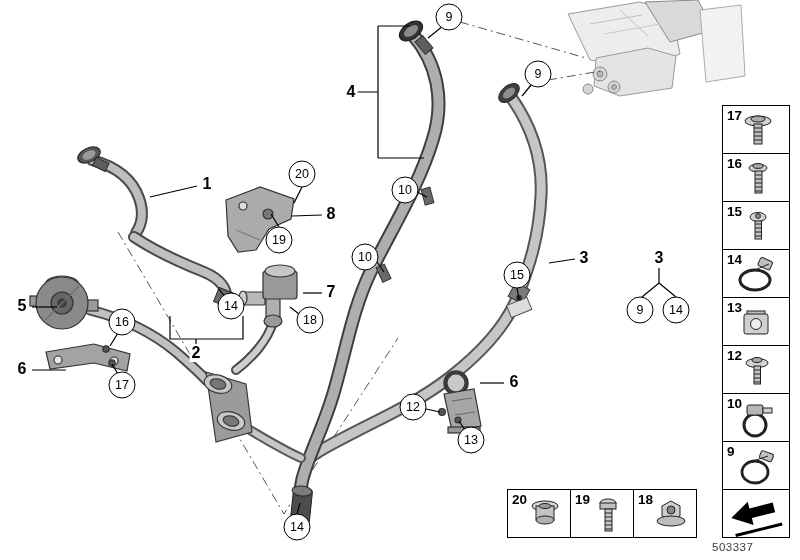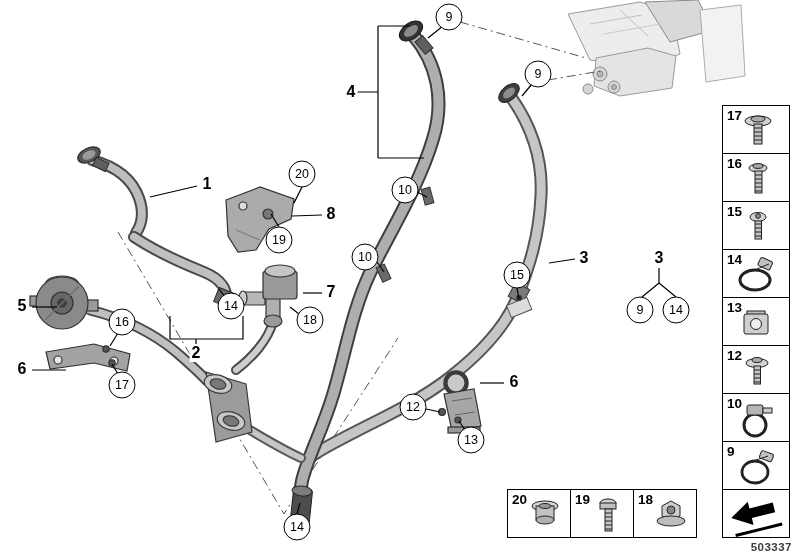--- a/index.html
+++ b/index.html
@@ -14,22 +14,22 @@
              display:flex; align-items:center; justify-content:center; cursor:pointer; }
   .callout.circled { width:25px; height:25px; border:1.5px solid #000; border-radius:50%;
                      background:#fff; font-size:12.5px; line-height:1; }
   .callout.plain { font-size:16px; font-weight:600; background:#fff; padding:0 2px; }
 
   
   .lbox { position:absolute; box-sizing:border-box; border:1px solid #000; background:#fff; z-index:4; }
   .lbox .lnum { position:absolute; top:2px; left:4px; font-size:13.5px; font-weight:bold; }
   .lbox svg.licon { position:absolute; left:50%; top:55%; transform:translate(-50%,-50%); }
   .arrowbox { position:absolute; box-sizing:border-box; border:1px solid #000; background:#fff; z-index:4; }
-  .drawing-number { position:absolute; left:712px; top:541px; width:80px; text-align:right;
-                    font-size:11.5px; color:#3c3c3c; letter-spacing:0.5px;font-weight:bold; }
+  .drawing-number { position:absolute; left:712px; top:541px; width:80px; text-align:left;
+                    font-size:11.5px; color:#3c3c3c; letter-spacing:0.5px; }
 </style>
 </head>
 <body>
 
 <div class="stage">
 
   <svg class="art" width="800" height="560" viewBox="0 0 800 560">
 
     <g stroke="#9a9a9a" stroke-width="1" fill="#ededed">
       <polygon points="568,14 640,2 672,12 680,54 640,68 590,60"></polygon>

